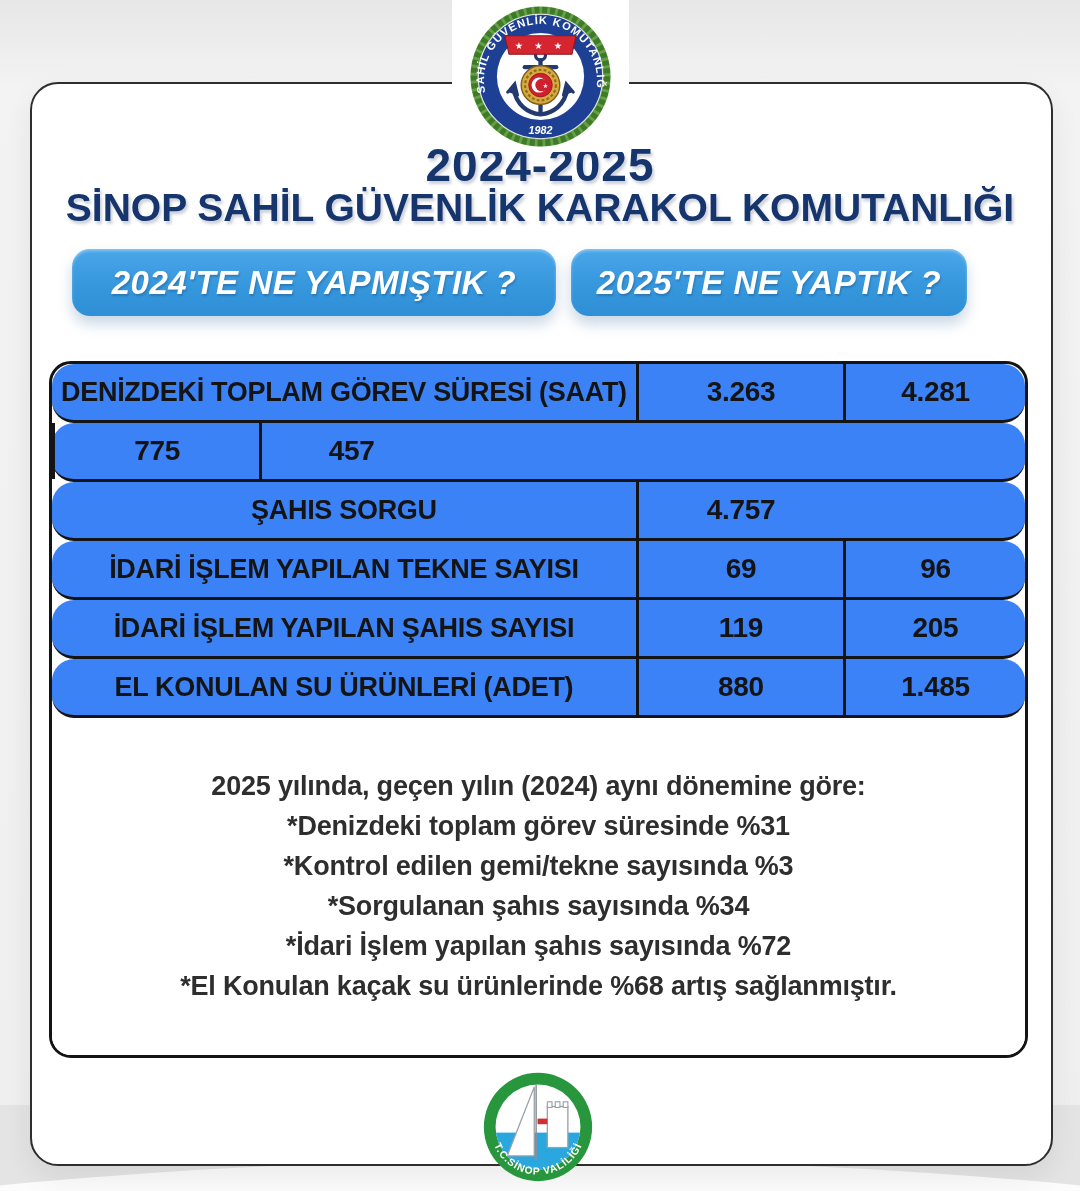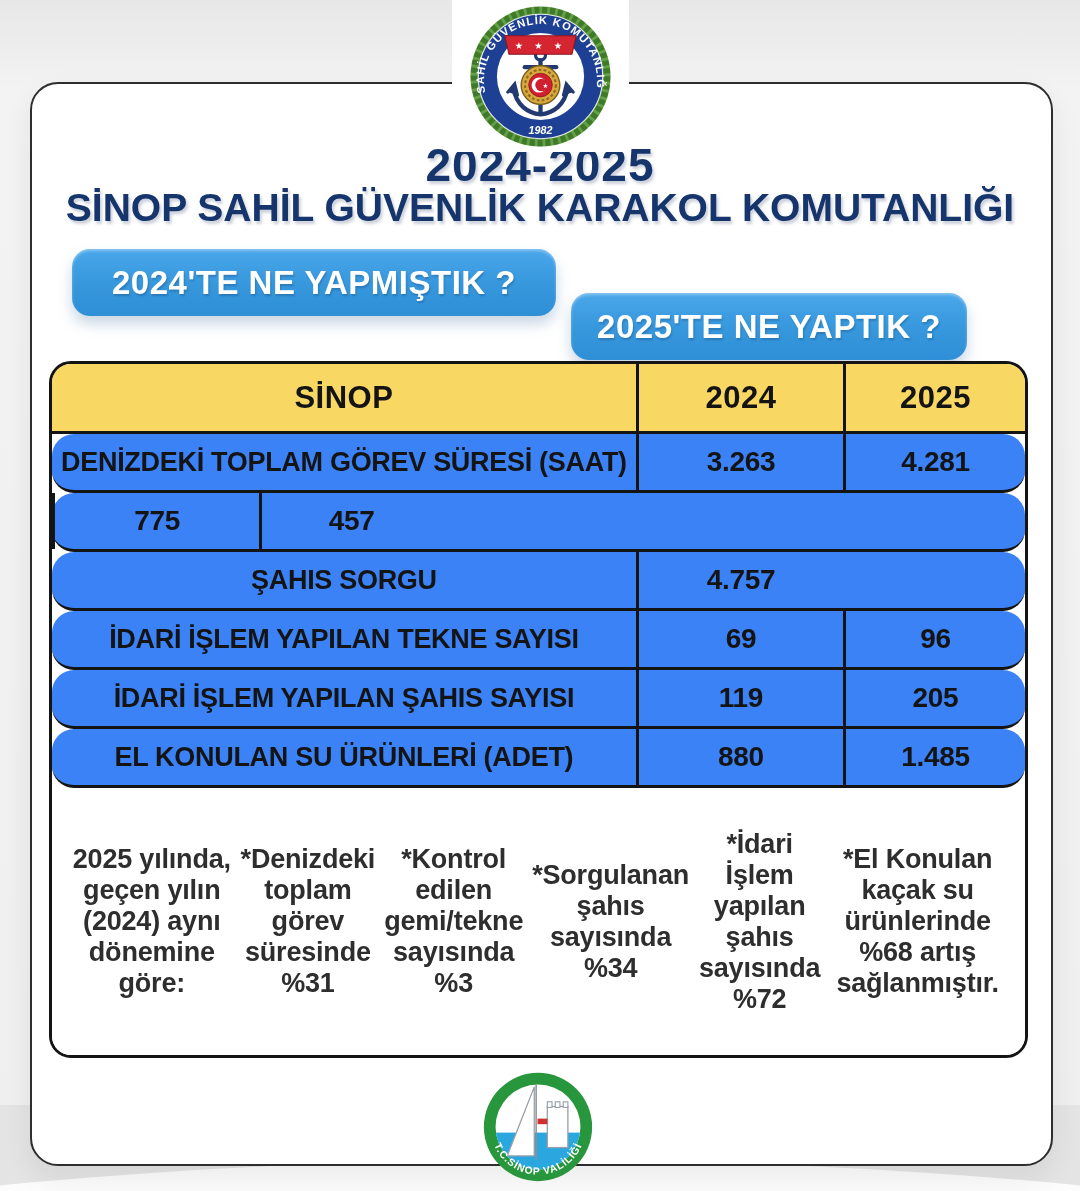--- a/index.html
+++ b/index.html
@@ -24,38 +24,38 @@
   .main-title{position:absolute;left:0;top:186px;width:1080px;text-align:center;z-index:2;
     font-size:39px;font-weight:700;color:#16356d;letter-spacing:0px;
     text-shadow:2px 3px 3px rgba(110,120,145,0.35);white-space:nowrap;}
   
   .btn-row{position:absolute;left:72px;top:249px;width:939px;display:flex;gap:15px;z-index:2;}
   .pill-btn{height:67px;border-radius:18px;border:none;cursor:pointer;
     background:linear-gradient(180deg,#4aa7e9 0%,#3697dd 55%,#2e8fd6 100%);
     color:#fff;font-family:"Liberation Sans",sans-serif;font-size:33px;font-weight:800;letter-spacing:0.5px;
     display:flex;align-items:center;justify-content:center;
     box-shadow:0 8px 14px rgba(60,110,160,0.28), inset 0 2px 3px rgba(255,255,255,0.35);
-    text-shadow:1px 2px 2px rgba(20,60,100,0.3);white-space:nowrap;}
+    text-shadow:1px 2px 2px rgba(20,60,100,0.3);white-space:nowrap;font-style:italic;}
   .pill-btn.b1{width:484px;}
-  .pill-btn.b2{width:396px;margin-top:44px;}
+  .pill-btn.b2{width:396px;}
   
   .table-box{position:absolute;left:49px;top:361px;width:979px;height:697px;z-index:2;
     border:3px solid #141414;border-radius:22px;background:#fff;overflow:hidden;
     display:flex;flex-direction:column;box-sizing:border-box;}
   .t-header{height:70px;flex:0 0 70px;background:#f8d763;display:flex;border-bottom:3px solid #141414;box-sizing:border-box;}
   .t-row{height:59px;flex:0 0 59px;display:flex;border-bottom:3px solid #141414;box-sizing:border-box;background:#3b82f6;border-radius:22px;}
   .cell{display:flex;align-items:center;justify-content:center;color:#141414;box-sizing:border-box;
     font-weight:700;letter-spacing:-0.3px;text-align:center;}
   .c1{width:60%;}
   .c2{width:21.3%;border-left:3px solid #141414;}
   .c3{width:18.7%;border-left:3px solid #141414;}
   .t-header .cell{font-size:31px;letter-spacing:0.5px;}
   .t-row .c1{font-size:27px;}
   .t-row .c2,.t-row .c3{font-size:28px;}
-  .summary{flex:1;display:flex;align-items:center;justify-content:center;
+  .summary{flex:1;display:flex;flex-direction:column;align-items:center;justify-content:center;
     gap:9px;padding:22px 20px;background:#fff;}
   .summary .line{font-size:27px;font-weight:700;color:#2e2e2e;text-align:center;letter-spacing:-0.2px;}
   
   .bottom-emblem{position:absolute;left:482px;top:1071px;width:112px;height:112px;z-index:6;}
 </style>
 </head>
 <body>
 
 <div class="bottom-wave"></div>
 
@@ -102,25 +102,20 @@
 
 <div class="years-title">2024-2025</div>
 <div class="main-title">SİNOP SAHİL GÜVENLİK KARAKOL KOMUTANLIĞI</div>
 
 <div class="btn-row">
   <button class="pill-btn b1">2024'TE NE YAPMIŞTIK ?</button>
   <button class="pill-btn b2">2025'TE NE YAPTIK ?</button>
 </div>
 
 <div class="table-box">
-  <div class="t-header">
-    <div class="cell c1">SİNOP</div>
-    <div class="cell c2">2024</div>
-    <div class="cell c3">2025</div>
-  </div>
 
   <div class="t-row">
     <div class="cell c1">DENİZDEKİ TOPLAM GÖREV SÜRESİ (SAAT)</div>
     <div class="cell c2">3.263</div>
     <div class="cell c3">4.281</div>
   </div>
   <div class="t-row">
     <div class="cell c2">775</div>
     <div class="cell c3">457</div>
   </div>

